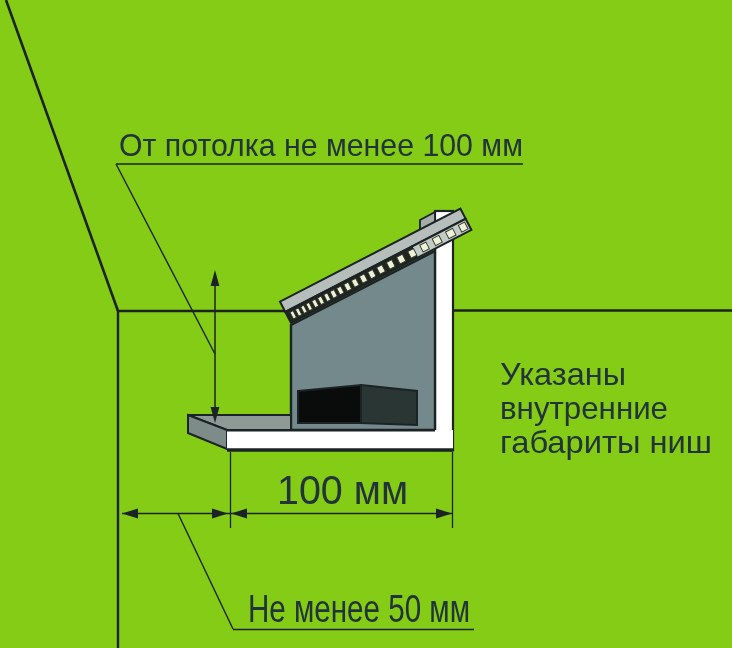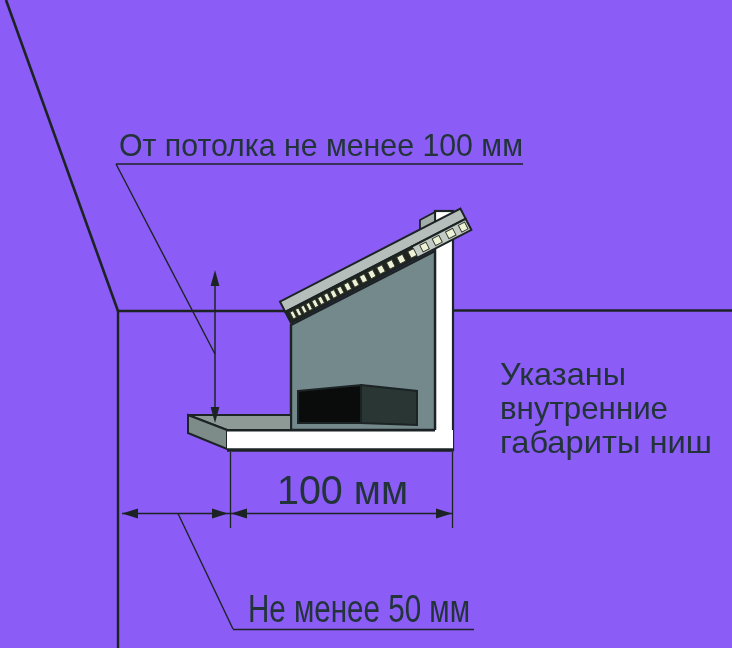--- a/index.html
+++ b/index.html
@@ -1,16 +1,16 @@
 <!DOCTYPE html>
 <html><head>
 <meta charset="utf-8">
 <style>
   html, body { margin: 0; padding: 0; background: #ffffff; }
-  .stage { width: 732px; height: 648px; position: relative; overflow: hidden; background: #8b5cf6; }
+  .stage { width: 732px; height: 648px; position: relative; overflow: hidden; background: #84cc16; }
   svg { display: block; }
   text { font-family: "Liberation Sans", sans-serif; font-weight: 400; }
 </style>
 </head>
 <body>
 
 <div class="stage">
 <svg width="732" height="648" viewBox="0 0 732 648">
 
   <g fill="none" stroke="#1c2325">

